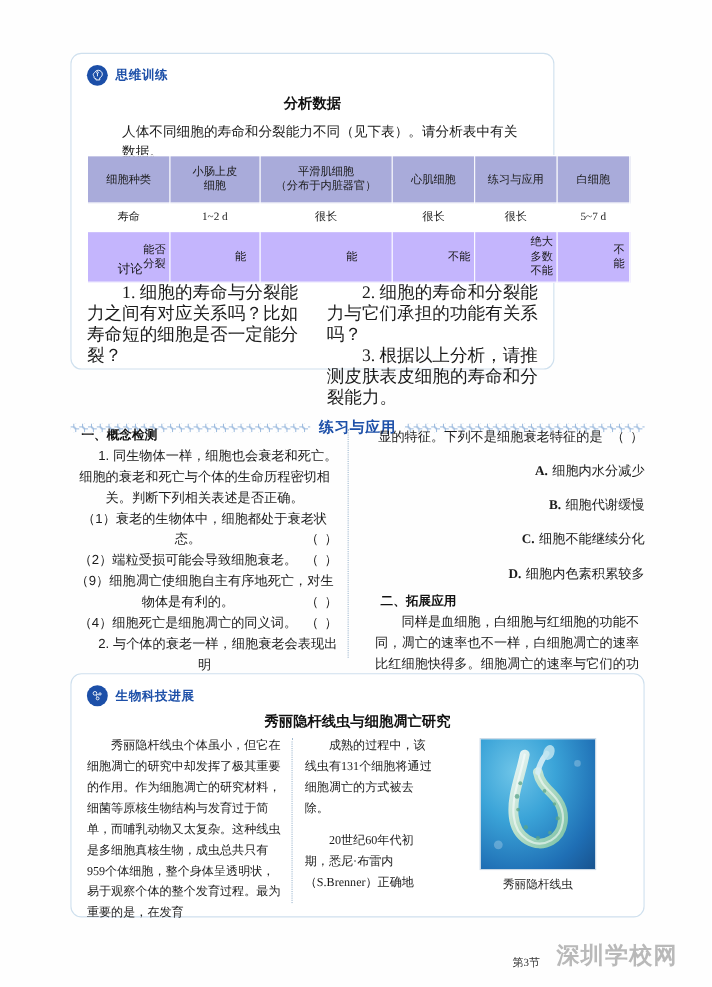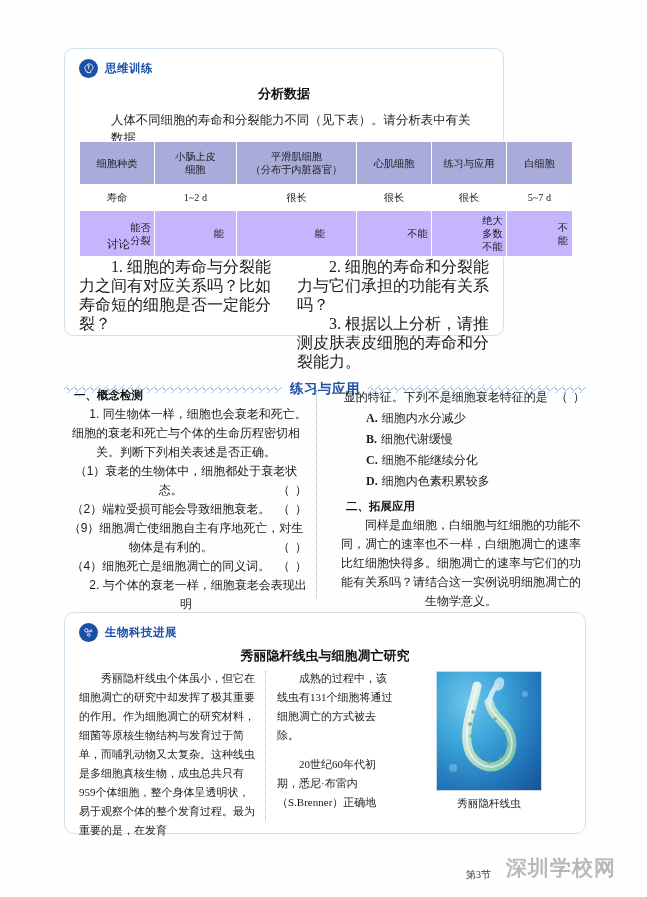--- a/index.html
+++ b/index.html
@@ -210,24 +210,25 @@
     font-size: 12px;
     line-height: 19px;
     text-indent: 2em;
     font-family: Liberation Sans, sans-serif;
     text-align: center;
   }
   .ex-p.noindent { text-indent: 0; }
   .ex-p .brk { float: right; letter-spacing: 1px; }
 
   .choice {
-    margin: 2px 0 0 30px;
+    margin: 12px 0 0 30px;
     font-size: 12px;
     line-height: 19px;
     font-family: "Liberation Serif", serif;
+    text-align: right;
   }
   .choice .lab { font-family: "Liberation Serif", serif; font-weight: bold; margin-right: 4px; }
 
   .q-lead { position: relative; }
 
   
   #sec-tech { left: 64px; top: 612px; width: 522px; height: 222px; }
   #sec-tech .sec-title { top: 34px; }
 
   #tech-body {

